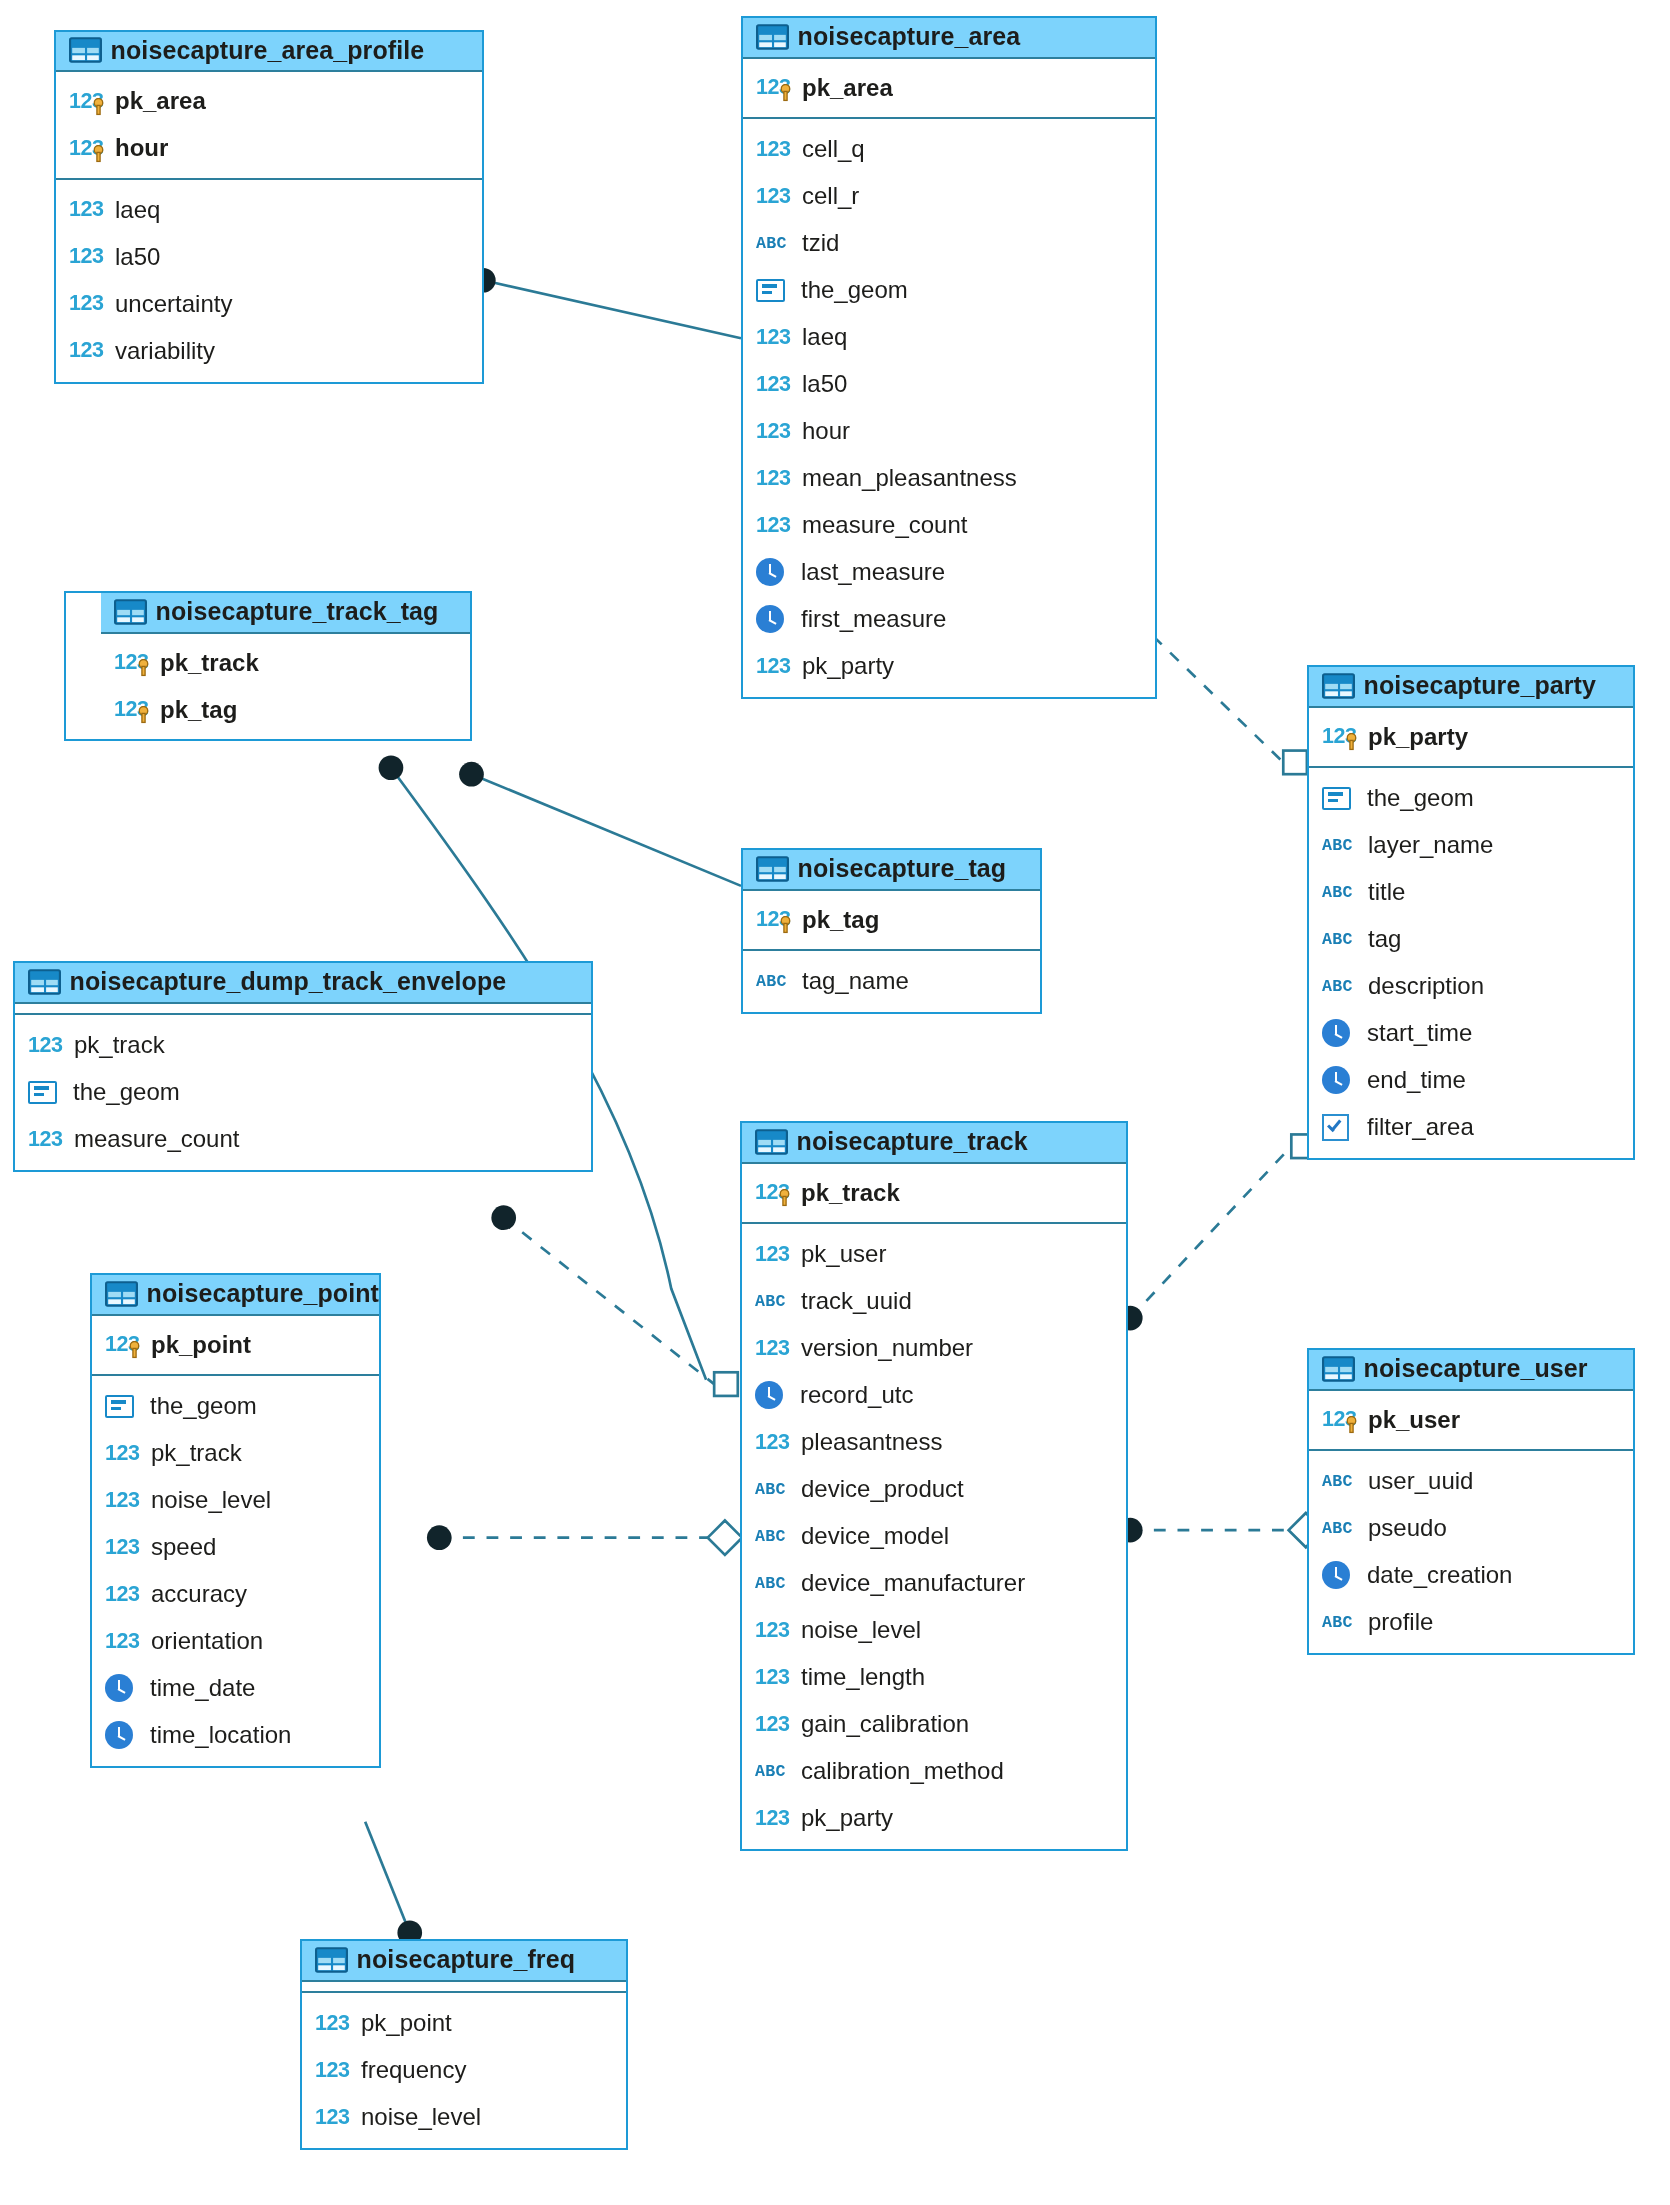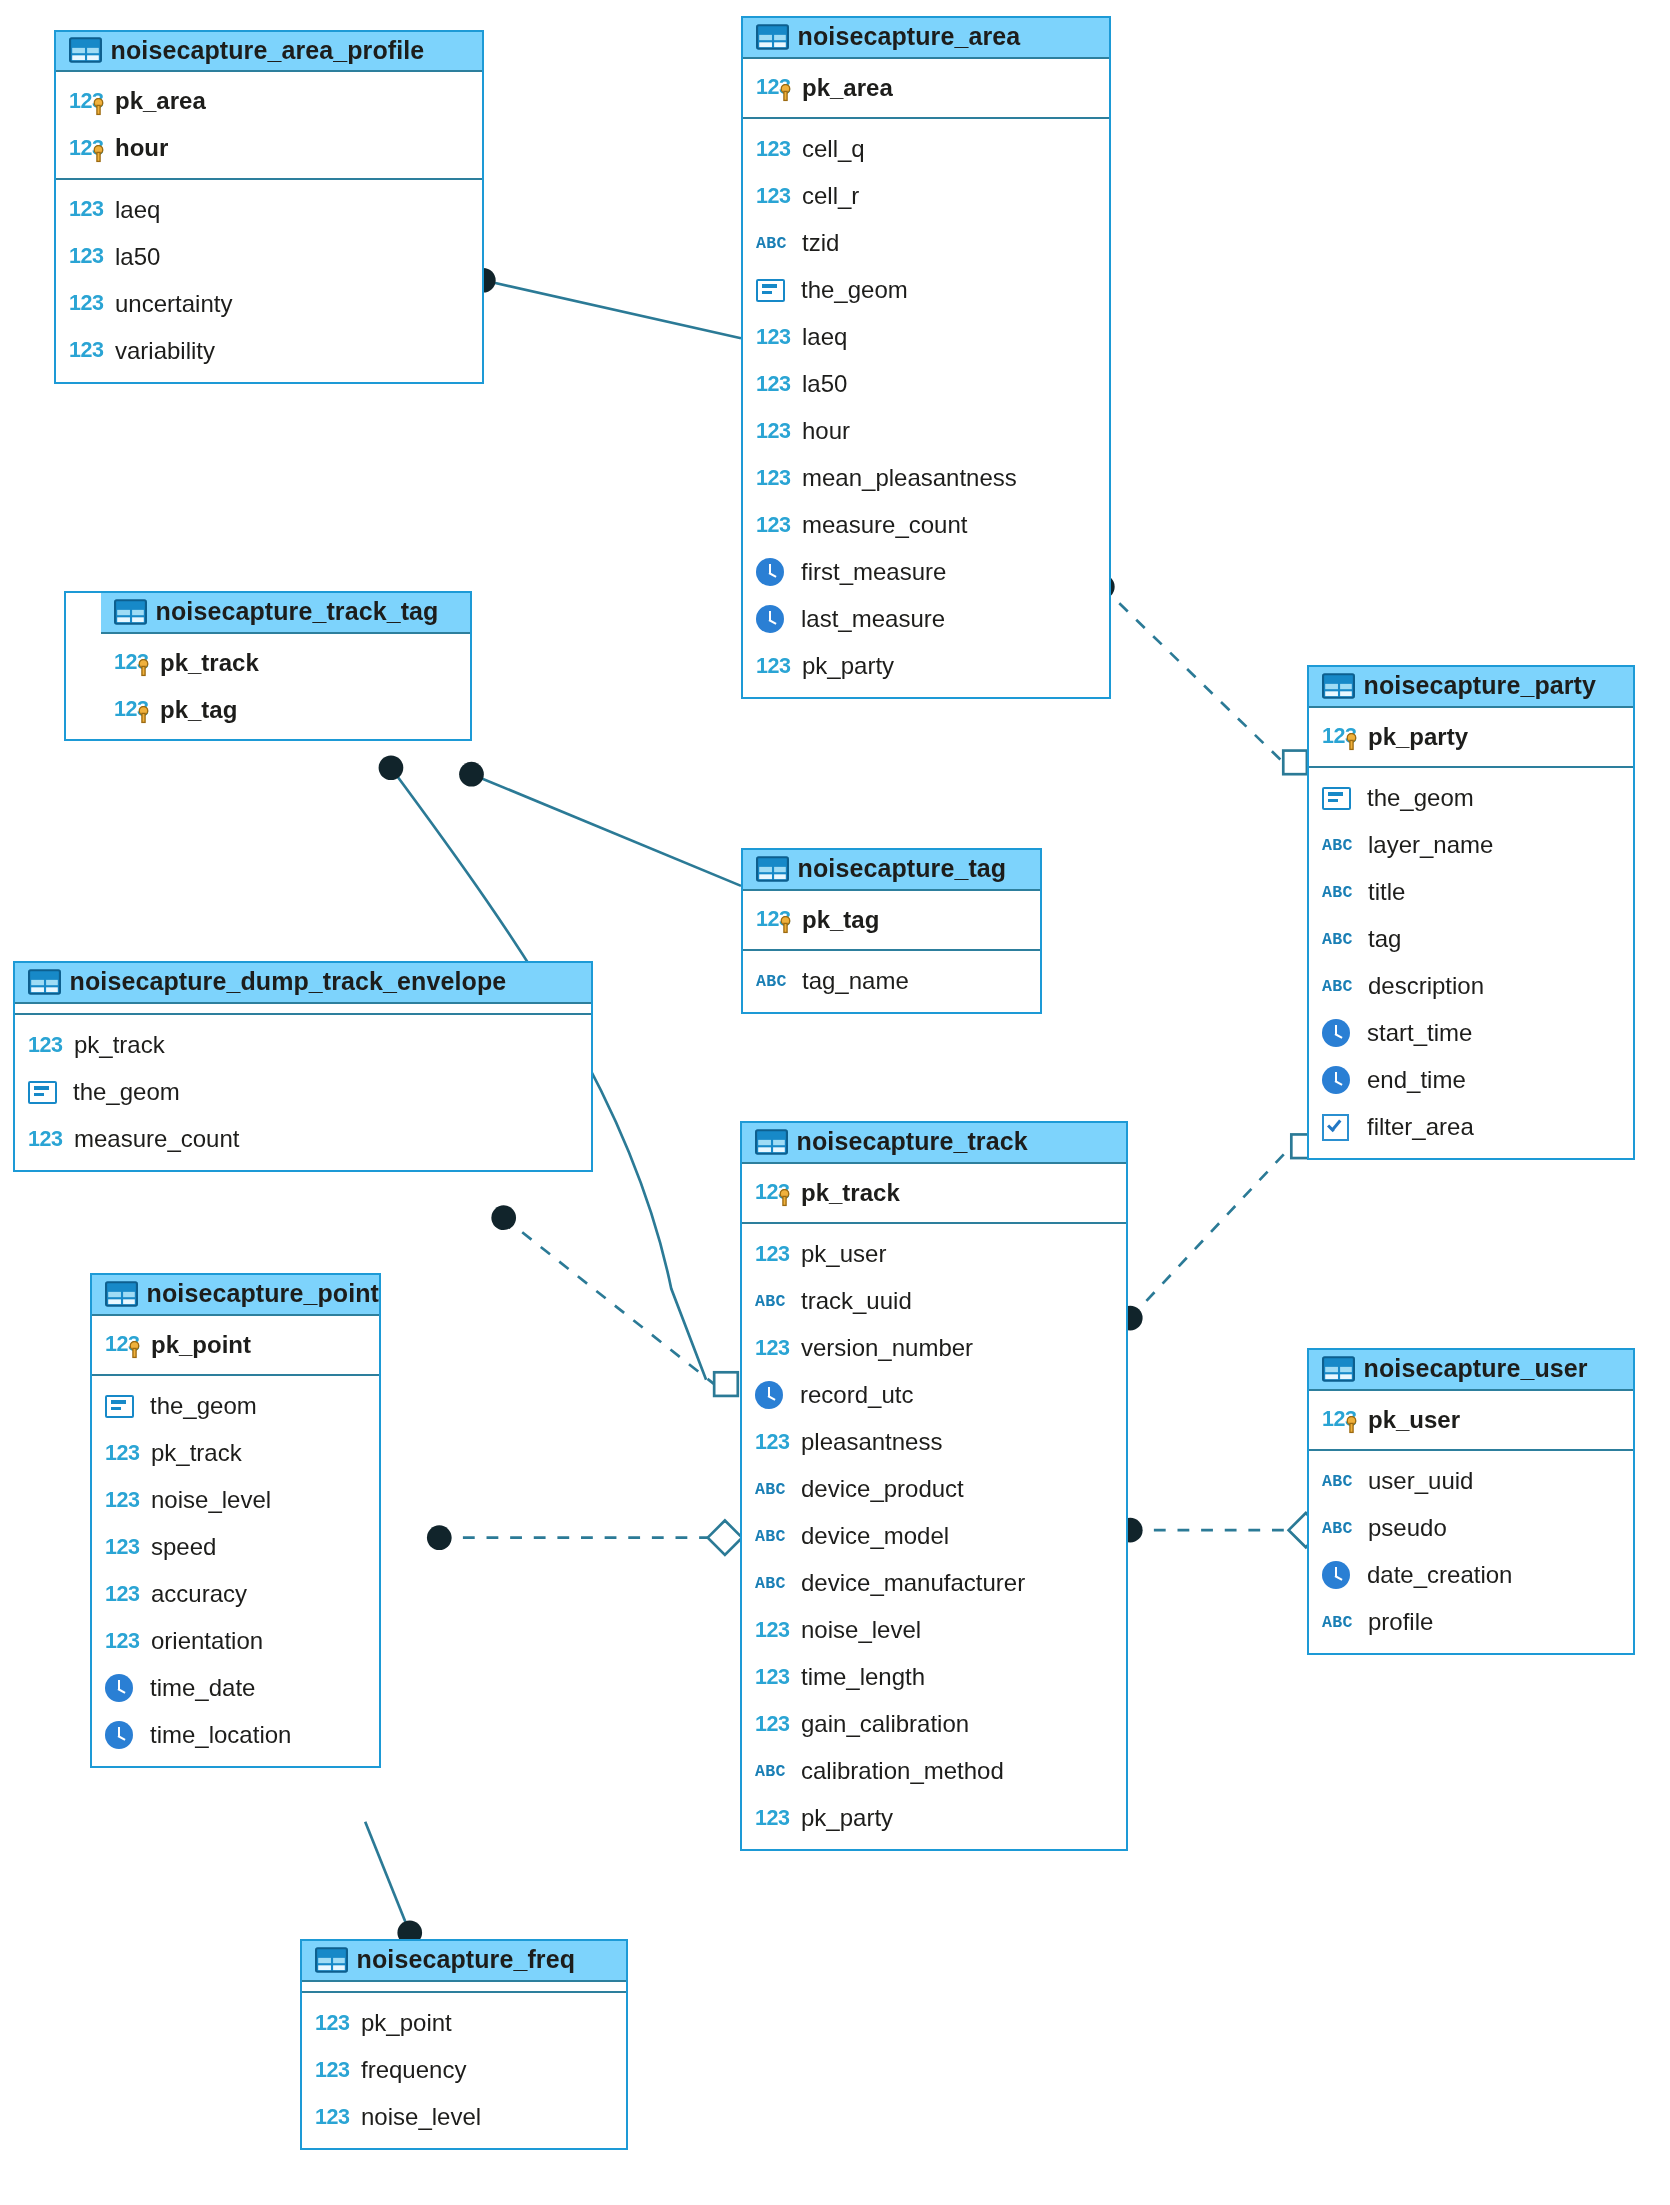--- a/index.html
+++ b/index.html
@@ -142,21 +142,21 @@
           <span class="ico num">123</span>
           <span class="cname">uncertainty</span>
         </div>
       <div class="col">
           <span class="ico num">123</span>
           <span class="cname">variability</span>
         </div>
     </div>
   </div>
 
-  <div class="entity" style="left:741px;top:16px;width:370px;">
+  <div class="entity" style="left:741px;top:16px;width:416px;">
     <div class="ent-title">
       <span class="tbl-ico">
         <svg viewBox="0 0 62 48" width="33" height="26">
             <rect x="2" y="2" width="58" height="44" rx="3" fill="#1789c8" stroke="#0d5f8e" stroke-width="4"></rect>
             <rect x="6" y="20" width="24" height="10" fill="#9fdcf5"></rect>
             <rect x="34" y="20" width="22" height="10" fill="#9fdcf5"></rect>
             <rect x="6" y="34" width="24" height="9" fill="#e9f8ff"></rect>
             <rect x="34" y="34" width="22" height="9" fill="#e9f8ff"></rect>
           </svg>
       </span>
@@ -206,25 +206,25 @@
       <div class="col">
           <span class="ico num">123</span>
           <span class="cname">mean_pleasantness</span>
         </div>
       <div class="col">
           <span class="ico num">123</span>
           <span class="cname">measure_count</span>
         </div>
       <div class="col">
           <span class="clock-ico"></span>
+          <span class="cname">last_measure</span>
+        </div>
+      <div class="col">
+          <span class="clock-ico"></span>
           <span class="cname">first_measure</span>
-        </div>
-      <div class="col">
-          <span class="clock-ico"></span>
-          <span class="cname">last_measure</span>
         </div>
       <div class="col">
           <span class="ico num">123</span>
           <span class="cname">pk_party</span>
         </div>
     </div>
   </div>
 
   <div class="entity" style="left:64px;top:591px;width:408px;padding-left:35px;">
     <div class="ent-title">

